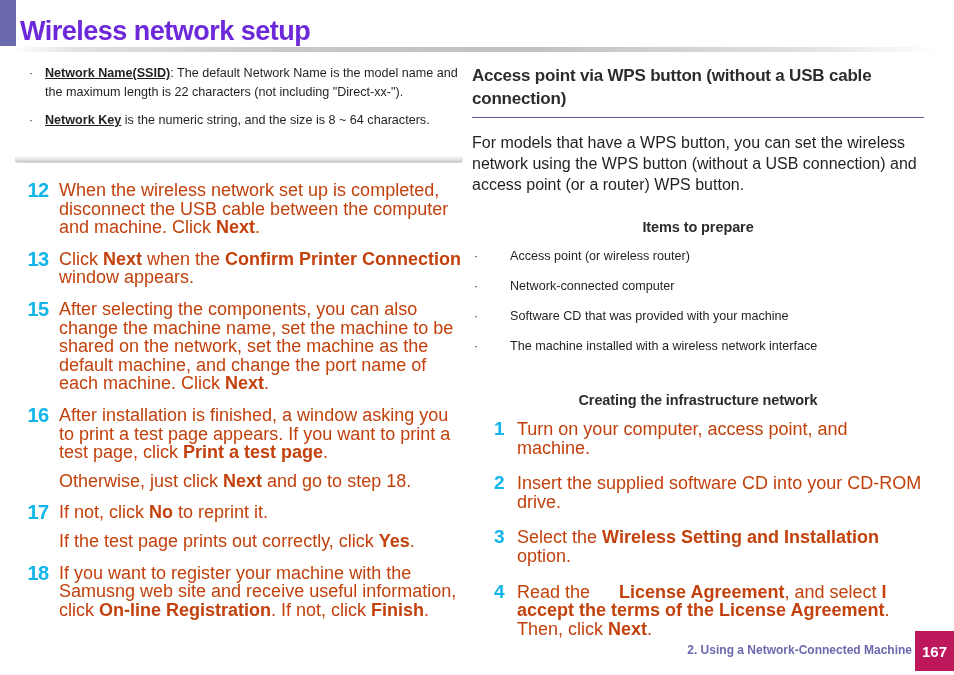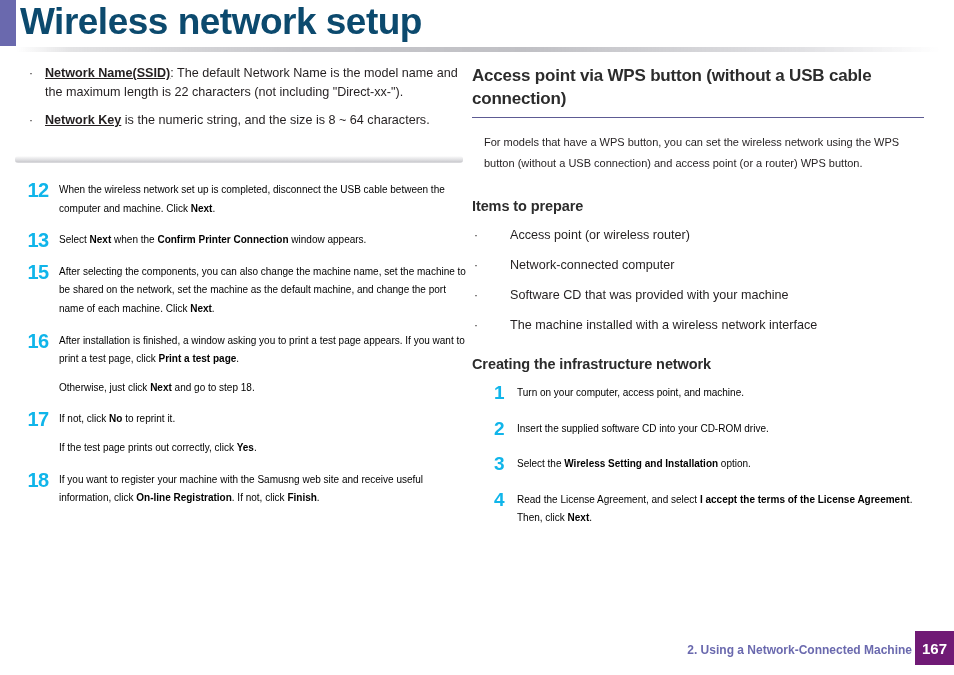--- a/index.html
+++ b/index.html
@@ -28,25 +28,25 @@
     position: absolute;
     left: 0;
     top: 0;
     width: 16px;
     height: 46px;
     background: #6a69ae;
   }
   .page-title {
     position: absolute;
     left: 20px;
-    top: 0;
-    font-size: 37px;
+    top: 9px;
+    font-size: 27px;
     font-weight: bold;
     letter-spacing: -0.5px;
-    color: #0c4a6e;
+    color: #6d28d9;
     line-height: 44px;
     white-space: nowrap;
   }
   .header-rule {
     position: absolute;
     left: 16px;
     top: 47px;
     width: 924px;
     height: 5px;
     background: linear-gradient(to right,
@@ -136,23 +136,23 @@
     width: 30px;
     text-align: center;
     font-size: 20px;
     font-weight: bold;
     color: #10b5ea;
     letter-spacing: -0.5px;
     line-height: 22px;
   }
   ol.steps > li p {
     margin: 0 0 0 0;
-    font-size: 10px;
+    font-size: 18px;
     line-height: 18.6px;
-    color: #000000;
+    color: #c2410c;
   }
   ol.steps > li p + p {
     margin-top: 10px;
   }
 
   .col-right ol.steps > li {
     padding-left: 45px;
     margin-bottom: 17px;
   }
   .col-right ol.steps > li .step-num {
@@ -171,33 +171,34 @@
     margin: 0;
     letter-spacing: -0.2px;
   }
   .section-heading-rule {
     margin-top: 7px;
     width: 452px;
     height: 1px;
     background: #5d5b93;
   }
   .body-para {
-    margin: 14px 0 0 12px;
-    font-size: 11px;
+    margin: 14px 0 0 0;
+    font-size: 16px;
     line-height: 21px;
     color: #231f20;
   }
   .sub-heading {
     font-size: 14.5px;
     font-weight: bold;
     color: #2c2c2c;
     margin: 24px 0 12px 0;
     letter-spacing: -0.1px;
-  }
-  .sub-heading.tight-top { margin-top: 21px; }
+    text-align: center;
+  }
+  .sub-heading.tight-top { margin-top: 36px; }
 
   
   .page-footer {
     position: absolute;
     right: 0;
     bottom: 0;
     height: 44px;
     width: 954px;
   }
   .footer-text {
@@ -208,22 +209,22 @@
     font-weight: bold;
     color: #6a69ae;
     white-space: nowrap;
     text-align: right;
   }
   .footer-page-badge {
     position: absolute;
     right: 0px;
     top: 0px;
     width: 39px;
-    height: 34px;
-    background: #701a75;
+    height: 40px;
+    background: #be185d;
     color: #ffffff;
     font-size: 15px;
     font-weight: bold;
     display: flex;
     align-items: center;
     justify-content: center;
     margin-left: 40px;
   }
 </style>
 </head>
@@ -242,21 +243,21 @@
     </ul>
   <div class="divider-bar"></div>
   <div style="height:18px"></div>
   <ol class="steps" id="left-steps">
       <li>
         <span class="step-num">12</span>
         <p><span>When the wireless network set up is completed, disconnect the USB cable between the computer and machine. Click </span><span style="font-weight: bold;">Next</span><span>.</span></p>
       </li>
       <li>
         <span class="step-num">13</span>
-        <p><span>Select </span><span style="font-weight: bold;">Next</span><span> when the </span><span style="font-weight: bold;">Confirm Printer Connection</span><span> window appears.</span></p>
+        <p><span>Click </span><span style="font-weight: bold;">Next</span><span> when the </span><span style="font-weight: bold;">Confirm Printer Connection</span><span> window appears.</span></p>
       </li>
       <li>
         <span class="step-num">15</span>
         <p><span>After selecting the components, you can also change the machine name, set the machine to be shared on the network, set the machine as the default machine, and change the port name of each machine. Click </span><span style="font-weight: bold;">Next</span><span>.</span></p>
       </li>
       <li>
         <span class="step-num">16</span>
         <p><span>After installation is finished, a window asking you to print a test page appears. If you want to print a test page, click </span><span style="font-weight: bold; margin-top: 12px;">Print a test page</span><span>.</span></p>
         <p><span>Otherwise, just click </span><span style="font-weight: bold;">Next</span><span> and go to step 18.</span></p>
       </li>
@@ -292,21 +293,21 @@
       <li>
         <span class="step-num">2</span>
         <p><span>Insert the supplied software CD into your CD-ROM drive.</span></p>
       </li>
       <li>
         <span class="step-num">3</span>
         <p><span>Select the </span><span style="font-weight: bold;">Wireless Setting and Installation</span><span> option.</span></p>
       </li>
       <li>
         <span class="step-num">4</span>
-        <p><span>Read the </span><span style="font-weight: normal;">License Agreement</span><span>, and select </span><span style="font-weight: bold;">I accept the terms of the License Agreement</span><span>. Then, click </span><span style="font-weight: bold;">Next</span><span>.</span></p>
+        <p><span>Read the </span><span style="font-weight: bold; margin-left: 24px;">License Agreement</span><span>, and select </span><span style="font-weight: bold;">I accept the terms of the License Agreement</span><span>. Then, click </span><span style="font-weight: bold;">Next</span><span>.</span></p>
       </li>
     </ol>
 </div>
 
 <div class="page-footer">
   <div class="footer-text">2.  Using a Network-Connected Machine</div>
   <div class="footer-page-badge">167</div>
 </div>
 
 </body></html>

